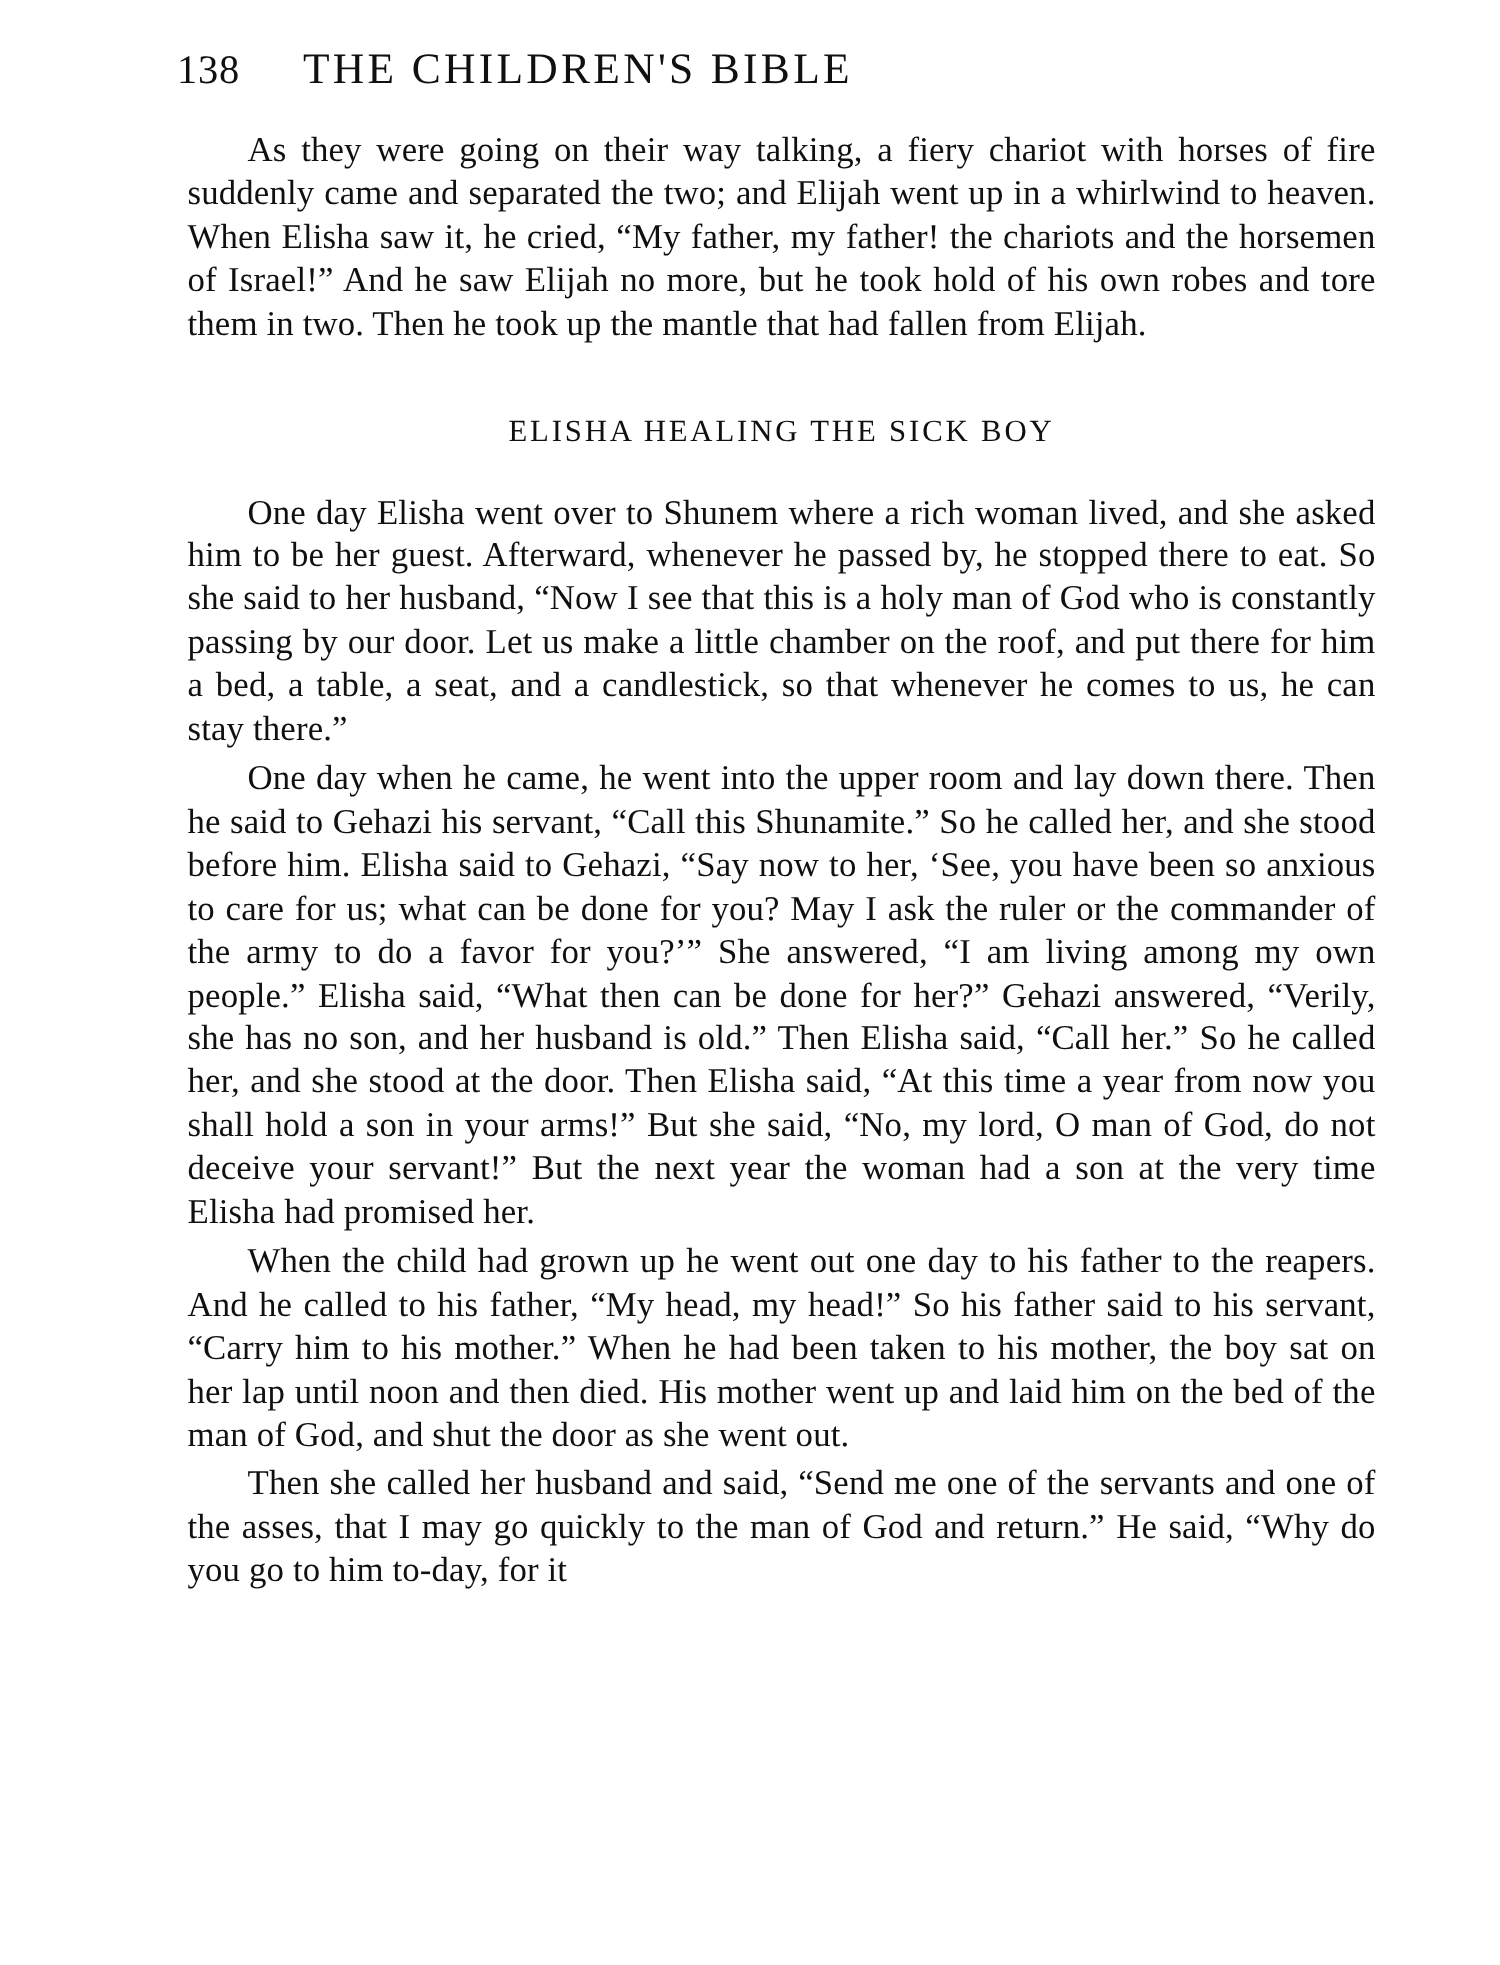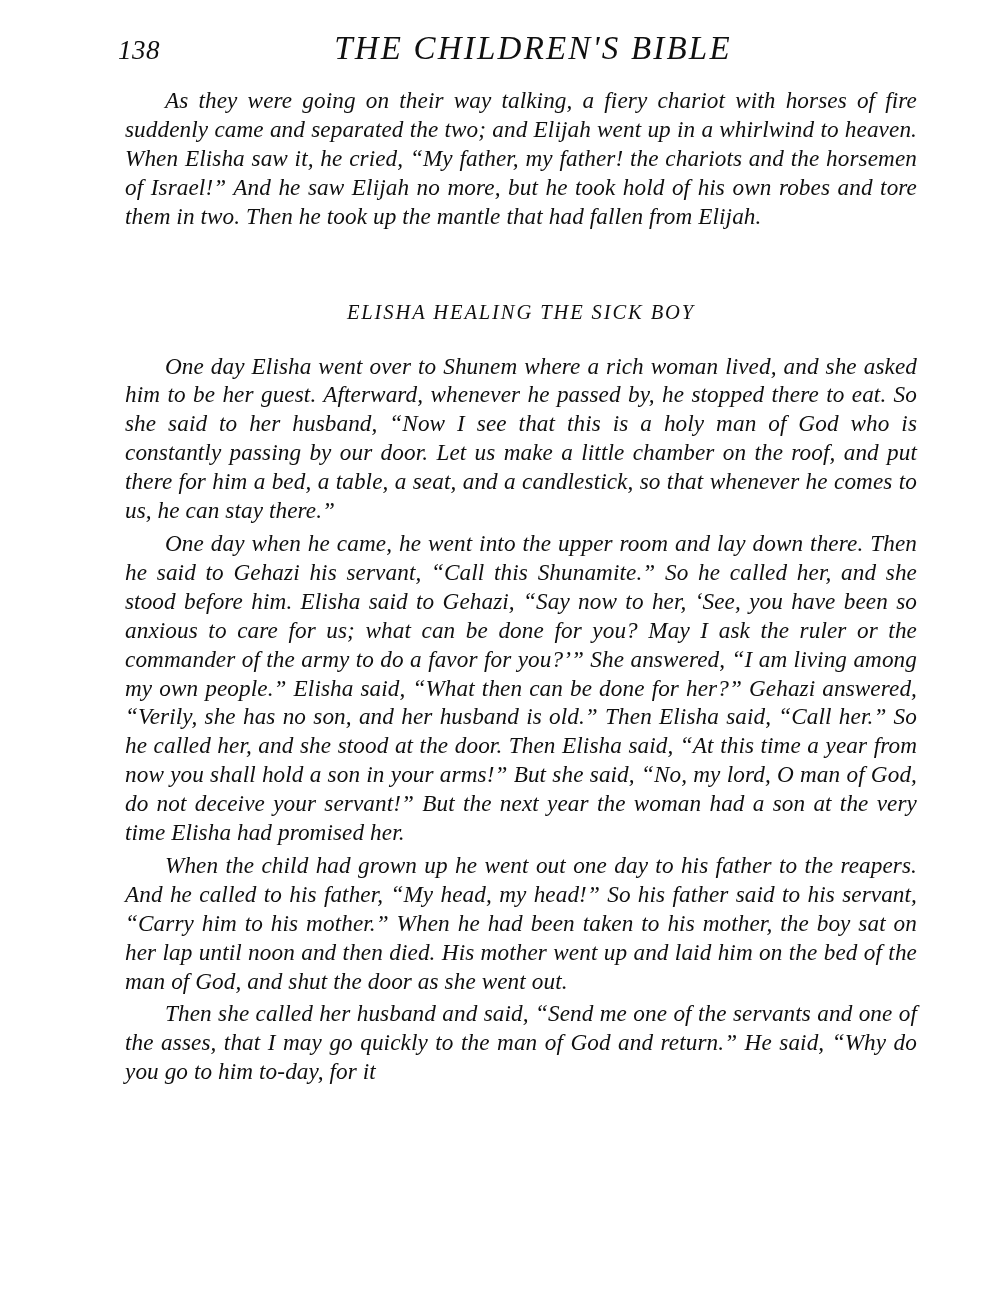--- a/index.html
+++ b/index.html
@@ -13,40 +13,39 @@
     font-family: "Liberation Serif", serif;
     color: #101010;
     overflow: hidden;
   }
   .page {
     position: relative;
     width: 1000px;
     height: 1138px;
     box-sizing: border-box;
     padding: 30px 40px 0 82px;
-    font-style: italic;
   }
   .header {
     display: flex;
     align-items: baseline;
     height: 44px;
     margin-bottom: 12px;
   }
   .folio {
     font-size: 27px;
     letter-spacing: 0.5px;
     width: 120px;
     text-align: left;
     padding-left: 36px;
     box-sizing: border-box;
   }
   .running-head {
     flex: 1;
-    text-align: center;
-    font-size: 33px;
+    text-align: left;
+    font-size: 29px;
     letter-spacing: 2.2px;
     padding-right: 96px;
     white-space: nowrap;
   }
   .body-col {
     width: 800px;
     margin: 0 auto;
   }
   p.para {
     margin: 4px;
@@ -56,21 +55,21 @@
     text-justify: inter-word;
     letter-spacing: 0.1px;
   }
   p.para.indent {
     text-indent: 40px;
   }
   .section-title {
     text-align: center;
     font-size: 20.5px;
     letter-spacing: 1.9px;
-    margin: 70px 0 28px 0;
+    margin: 46px 0 28px 0;
     white-space: nowrap;
   }
 </style>
 </head>
 <body>
 
 <div class="page">
 
   <div class="header">
     <div class="folio">138</div>

